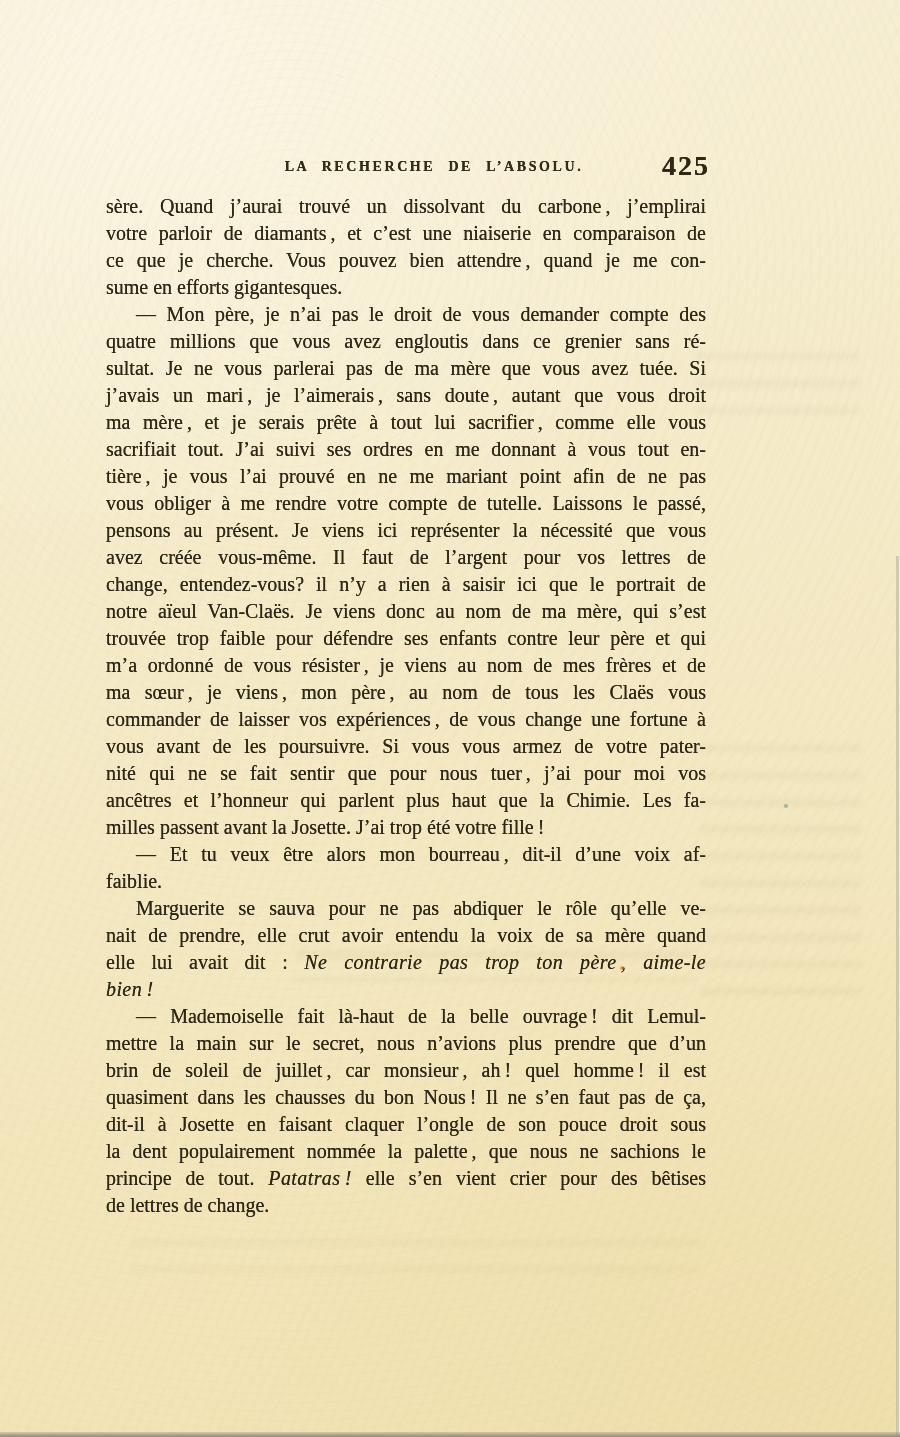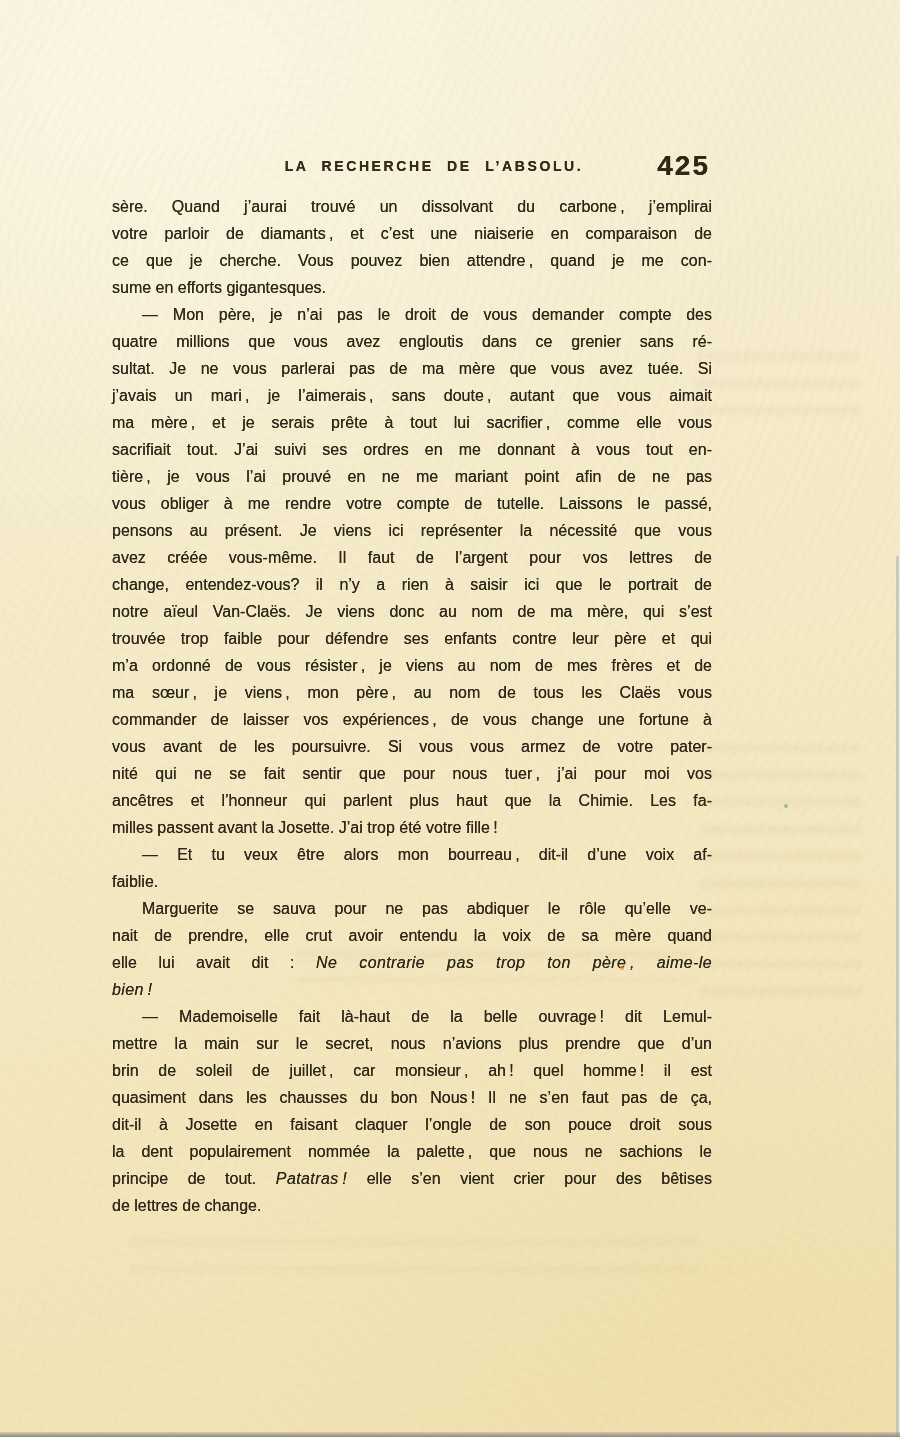--- a/index.html
+++ b/index.html
@@ -1,20 +1,20 @@
 <!DOCTYPE html>
 <html lang="fr"><head>
 <meta charset="utf-8">
 <style>
   html,body{margin:0;padding:0;background:#777;}
   .scan{
     position:relative;
     width:900px;height:1437px;
     overflow:hidden;
-    font-family:Liberation Sans, sans-serif;
+    font-family:Liberation Serif, serif;
     background:
       radial-gradient(120% 55% at 18% 6%, rgba(255,252,240,0.55), rgba(255,252,240,0) 60%),
       radial-gradient(90% 40% at 85% 95%, rgba(235,215,160,0.35), rgba(235,215,160,0) 70%),
       linear-gradient(168deg,#f7f0d8 0%,#f5ebc9 38%,#f3e6bc 72%,#f1e2b2 100%);
     color:#2d2718;
   }
   .texture{
     position:absolute;inset:0;pointer-events:none;opacity:.55;
     background-image:
       repeating-radial-gradient(circle at 32% 18%, rgba(185,160,105,0.05) 0 2px, transparent 2px 9px),
@@ -29,22 +29,22 @@
     display:inline-block;transform:translateX(22px);
     font-size:14px;font-weight:bold;letter-spacing:2.6px;word-spacing:7px;
     color:#352b1b;text-shadow:0 0 .4px #352b1b;
   }
   .folio{
     position:absolute;right:2px;top:-7px;
     font-size:28px;font-weight:bold;letter-spacing:2px;
     color:#2f2817;text-shadow:0 0 .4px #2f2817;
   }
   .body-text{
-    position:absolute;top:193px;left:112px;width:600px;
-    font-size:16px;line-height:27px;
+    position:absolute;top:193px;left:106px;width:600px;
+    font-size:20px;line-height:27px;
     color:#2d2718;text-shadow:0 0 .45px rgba(45,39,24,.9);
   }
   .line{
     height:27px;overflow:visible;
     text-align:justify;text-align-last:justify;
   }
   .line.last{text-align-last:left;}
   .line.indent{text-indent:30px;}
   .line i{font-style:italic;letter-spacing:.4px;}
   .showthrough{
@@ -83,21 +83,21 @@
       <div class="para">
         <div class="line"><span>sère. Quand j’aurai trouvé un dissolvant du carbone , j’emplirai</span></div>
         <div class="line"><span>votre parloir de diamants , et c’est une niaiserie en comparaison de</span></div>
         <div class="line"><span>ce que je cherche. Vous pouvez bien attendre , quand je me con-</span></div>
         <div class="line last"><span>sume en efforts gigantesques.</span></div>
       </div>
       <div class="para">
         <div class="line indent"><span>— Mon père, je n’ai pas le droit de vous demander compte des</span></div>
         <div class="line"><span>quatre millions que vous avez engloutis dans ce grenier sans ré-</span></div>
         <div class="line"><span>sultat. Je ne vous parlerai pas de ma mère que vous avez tuée. Si</span></div>
-        <div class="line"><span>j’avais un mari , je l’aimerais , sans doute , autant que vous aimait</span></div>
+        <div class="line"><span>j’avais un mari , je l’aimerais , sans doute , autant que vous droit</span></div>
         <div class="line"><span>ma mère , et je serais prête à tout lui sacrifier , comme elle vous</span></div>
         <div class="line"><span>sacrifiait tout. J’ai suivi ses ordres en me donnant à vous tout en-</span></div>
         <div class="line"><span>tière , je vous l’ai prouvé en ne me mariant point afin de ne pas</span></div>
         <div class="line"><span>vous obliger à me rendre votre compte de tutelle. Laissons le passé,</span></div>
         <div class="line"><span>pensons au présent. Je viens ici représenter la nécessité que vous</span></div>
         <div class="line"><span>avez créée vous-même. Il faut de l’argent pour vos lettres de</span></div>
         <div class="line"><span>change, entendez-vous? il n’y a rien à saisir ici que le portrait de</span></div>
         <div class="line"><span>notre aïeul Van-Claës. Je viens donc au nom de ma mère, qui s’est</span></div>
         <div class="line"><span>trouvée trop faible pour défendre ses enfants contre leur père et qui</span></div>
         <div class="line"><span>m’a ordonné de vous résister , je viens au nom de mes frères et de</span></div>

